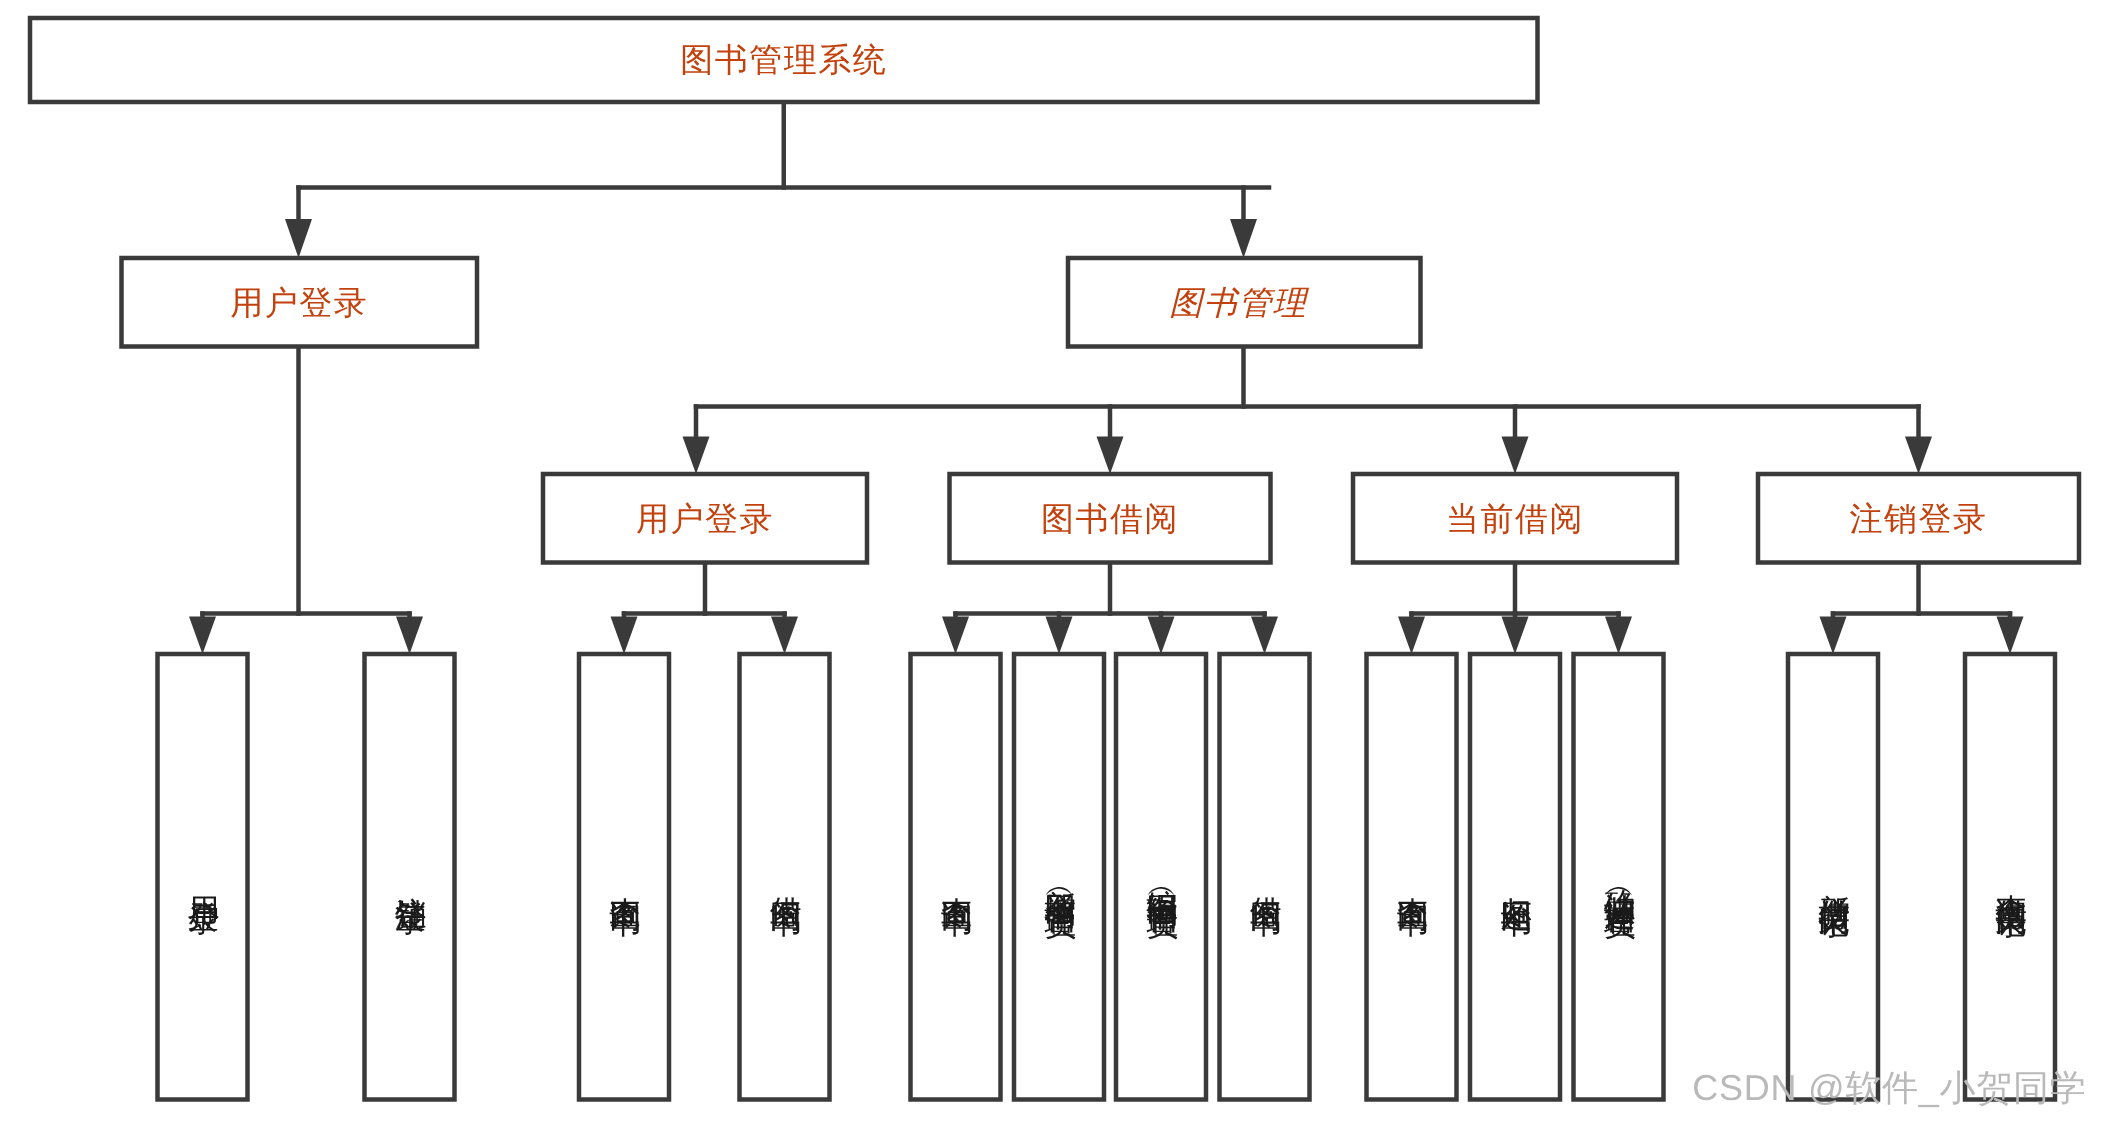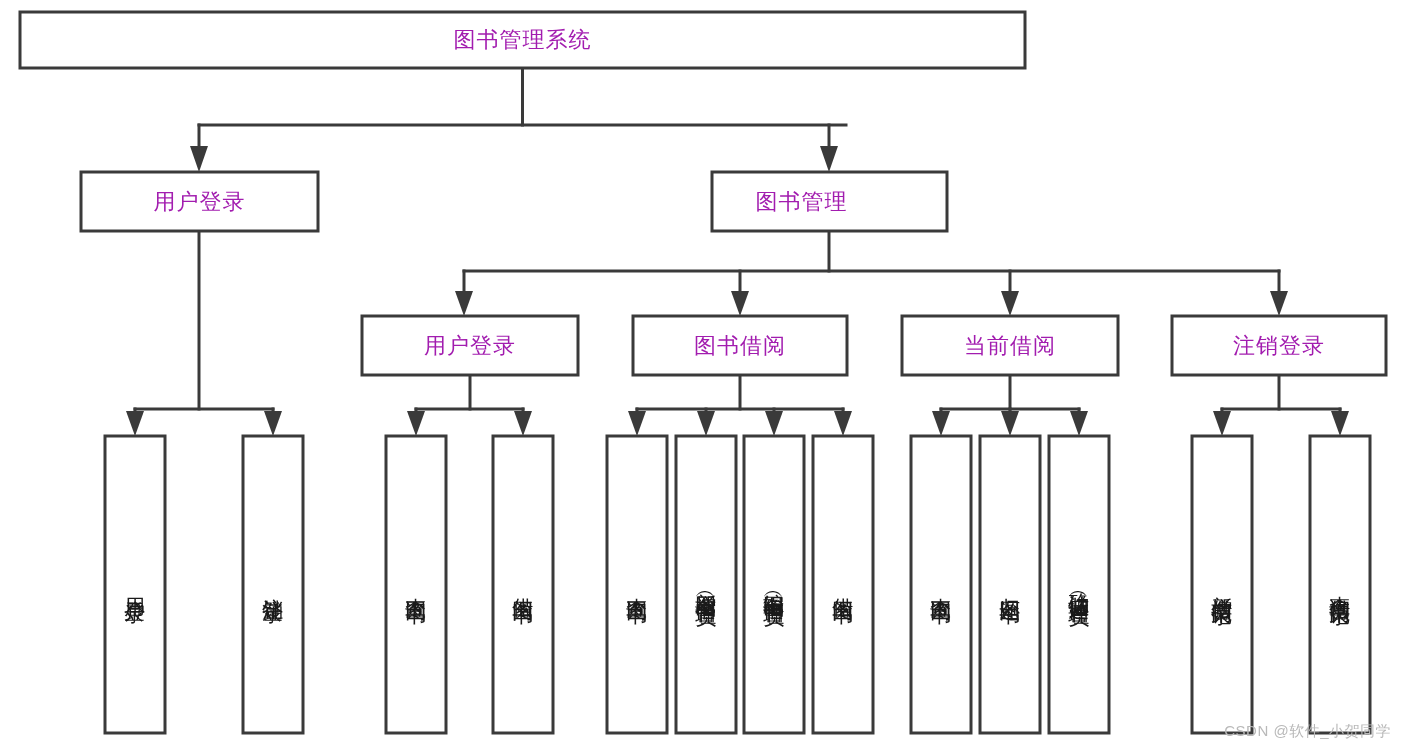--- a/index.html
+++ b/index.html
@@ -60,30 +60,30 @@
   .hlabel-wrap {
     position: absolute;
     display: flex;
     align-items: center;
     justify-content: center;
     pointer-events: none;
   }
   .hlabel-text {
     font-family: "Liberation Sans", sans-serif;
     font-size: 22px;
-    color: #a21caf;
+    color: #c2410c;
     white-space: nowrap;
     letter-spacing: 1px;
   }
   #watermark {
     position: absolute;
     right: 14px;
     bottom: 6px;
     font-family: "Liberation Sans", sans-serif;
-    font-size: 15px;
+    font-size: 24px;
     color: #b9b9b9;
     letter-spacing: 0.5px;
     white-space: nowrap;
   }
 </style>
 </head>
 <body>
 
 <div id="diagram-root">
 
@@ -187,21 +187,21 @@
     <rect class="box-rect" x="1310" y="436" width="60" height="297"></rect>
   </svg>
 
   <div class="hlabel-wrap" style="left:20px; top:12px; width:1005px; height:56px;">
     <span class="hlabel-text">图书管理系统</span>
   </div>
 
   <div class="hlabel-wrap" style="left:81px; top:172px; width:237px; height:59px;">
     <span class="hlabel-text">用户登录</span>
   </div>
-  <div class="hlabel-wrap" style="left:688px; top:172px; width:227px; height:59px;">
+  <div class="hlabel-wrap" style="left:712px; top:172px; width:227px; height:59px;font-style:italic;">
     <span class="hlabel-text">图书管理</span>
   </div>
 
   <div class="hlabel-wrap" style="left:362px; top:316px; width:216px; height:59px;">
     <span class="hlabel-text">用户登录</span>
   </div>
   <div class="hlabel-wrap" style="left:902px; top:316px; width:216px; height:59px;">
     <span class="hlabel-text">当前借阅</span>
   </div>
   <div class="hlabel-wrap" style="left:633px; top:316px; width:214px; height:59px;">

